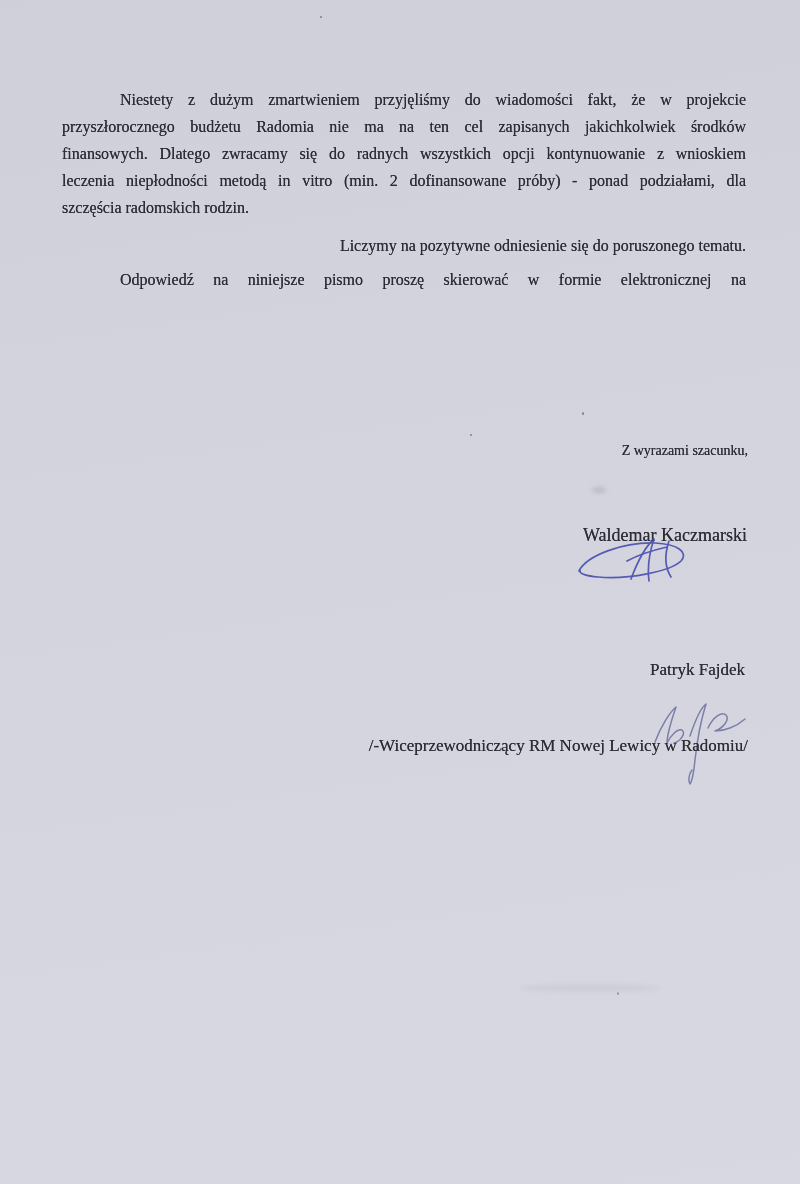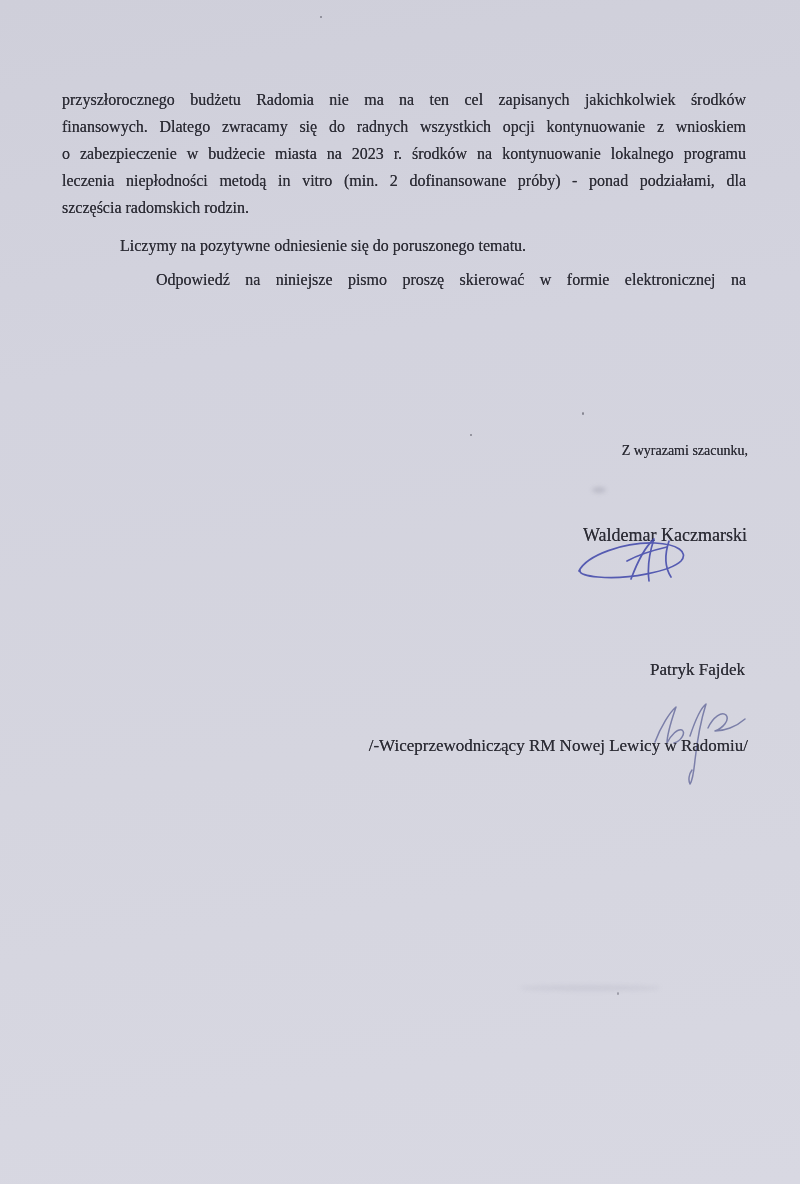--- a/index.html
+++ b/index.html
@@ -18,23 +18,23 @@
     font-size:16px;
   }
   .para{margin:0;padding:0;}
   .line{
     line-height:27px;
     height:27px;
     white-space:nowrap;
     text-shadow:0 0 .5px rgba(44,44,53,.85);
   }
   .jl{ text-align:justify; text-align-last:justify; white-space:normal; }
-  .indent{ text-indent:58px; }
+  .indent{ text-indent:58px;text-align:right; }
   .mt-p2{ margin-top:11px; }
-  .mt-p3{ margin-top:7px;margin-left:36px; }
+  .mt-p3{ margin-top:7px; }
   .closing{
     position:absolute; top:443px; right:52px;
     font-size:14px; text-shadow:0 0 .5px rgba(44,44,53,.85);
   }
   .sig-name1{
     position:absolute; top:525px; right:53px;
     font-size:18px; text-shadow:0 0 .5px rgba(44,44,53,.85);
   }
   .sig-title1{
     position:absolute; top:568px; right:55px;
@@ -60,23 +60,23 @@
     filter:blur(2px);
   }
 </style>
 </head>
 <body>
 
 <div class="page">
 
   <div class="letter-body">
     <div class="para">
+      <div class="line jl indent">Niestety z dużym zmartwieniem przyjęliśmy do wiadomości fakt, że w projekcie</div>
       <div class="line jl">przyszłorocznego budżetu Radomia nie ma na ten cel zapisanych jakichkolwiek środków</div>
       <div class="line jl">finansowych. Dlatego zwracamy się do radnych wszystkich opcji kontynuowanie z wnioskiem</div>
-      <div class="line jl">o zabezpieczenie w budżecie miasta na 2023 r. środków na kontynuowanie lokalnego programu</div>
       <div class="line jl">leczenia niepłodności metodą in vitro (min. 2 dofinansowane próby) - ponad podziałami, dla</div>
       <div class="line">szczęścia radomskich rodzin.</div>
     </div>
     <div class="para mt-p2">
       <div class="line indent">Liczymy na pozytywne odniesienie się do poruszonego tematu.</div>
     </div>
     <div class="para mt-p3">
       <div class="line jl indent">Odpowiedź na niniejsze pismo proszę skierować w formie elektronicznej na</div>
     </div>
   </div>

